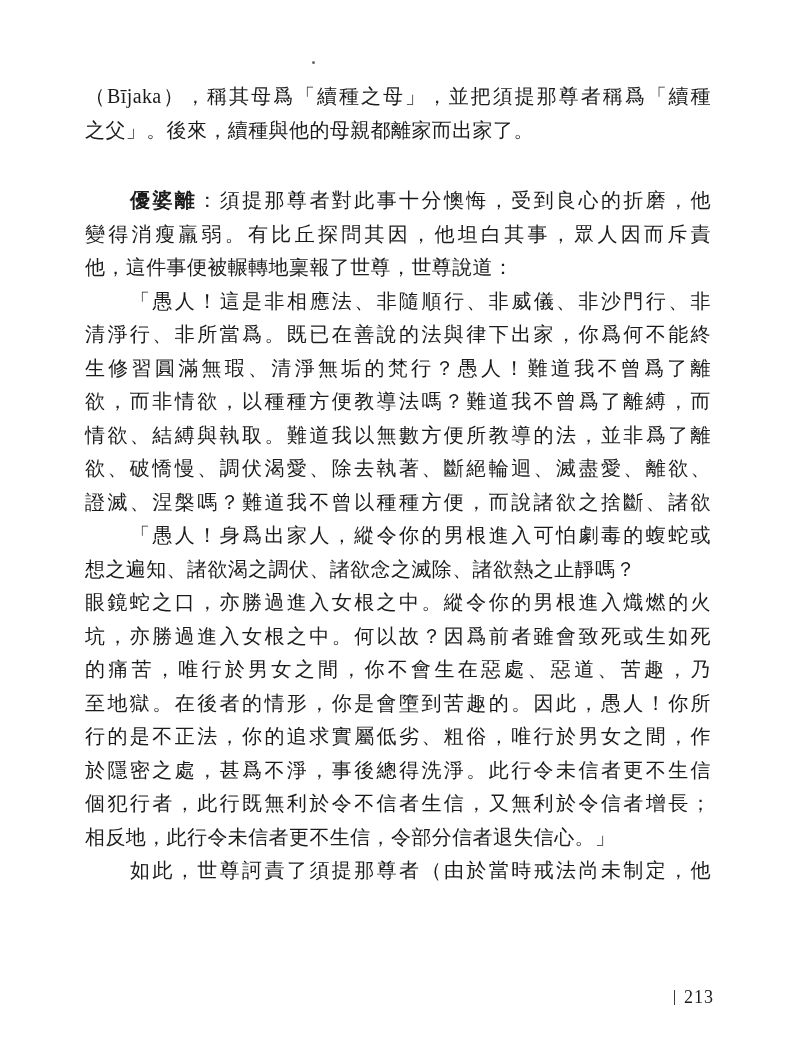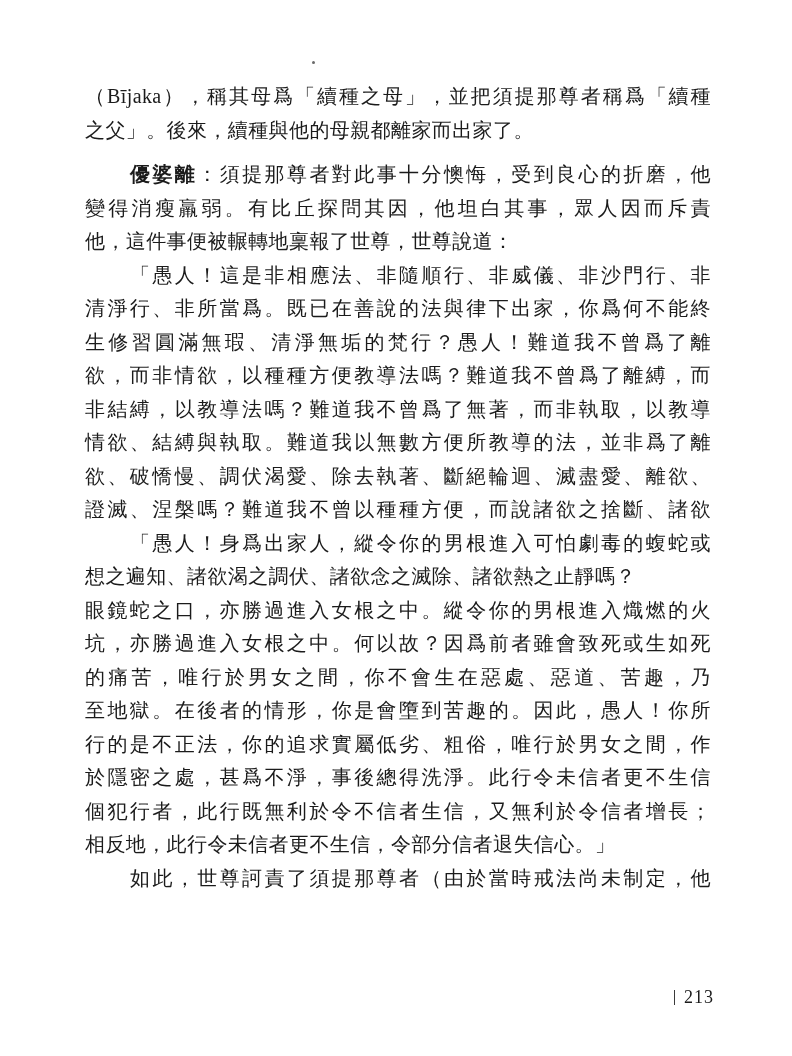--- a/index.html
+++ b/index.html
@@ -33,21 +33,21 @@
   }
   .line.fill {
     text-align: justify;
     text-align-last: justify;
     -moz-text-align-last: justify;
   }
   .line.indent {
     text-indent: 45px;
   }
   .line.gap {
-    margin-top: 11px;
+    margin-top: 37px;
   }
   .speaker {
     font-weight: bold;
   }
   .page-footer {
     position: absolute;
     left: 674px;
     top: 987px;
     display: flex;
     align-items: center;
@@ -87,21 +87,20 @@
   <div class="text-block">
       <div class="line fill">（Bījaka），稱其母爲「續種之母」，並把須提那尊者稱爲「續種</div>
       <div class="line">之父」。後來，續種與他的母親都離家而出家了。</div>
       <div class="line fill indent gap"><span class="speaker">優婆離</span>：須提那尊者對此事十分懊悔，受到良心的折磨，他</div>
       <div class="line fill">變得消瘦羸弱。有比丘探問其因，他坦白其事，眾人因而斥責</div>
       <div class="line">他，這件事便被輾轉地稟報了世尊，世尊說道：</div>
       <div class="line fill indent">「愚人！這是非相應法、非隨順行、非威儀、非沙門行、非</div>
       <div class="line fill">清淨行、非所當爲。既已在善說的法與律下出家，你爲何不能終</div>
       <div class="line fill">生修習圓滿無瑕、清淨無垢的梵行？愚人！難道我不曾爲了離</div>
       <div class="line fill">欲，而非情欲，以種種方便教導法嗎？難道我不曾爲了離縛，而</div>
-      <div class="line fill">非結縛，以教導法嗎？難道我不曾爲了無著，而非執取，以教導</div>
       <div class="line fill">情欲、結縛與執取。難道我以無數方便所教導的法，並非爲了離</div>
       <div class="line fill">欲、破憍慢、調伏渴愛、除去執著、斷絕輪迴、滅盡愛、離欲、</div>
       <div class="line fill">證滅、涅槃嗎？難道我不曾以種種方便，而說諸欲之捨斷、諸欲</div>
       <div class="line fill indent">「愚人！身爲出家人，縱令你的男根進入可怕劇毒的蝮蛇或</div>
       <div class="line">想之遍知、諸欲渴之調伏、諸欲念之滅除、諸欲熱之止靜嗎？</div>
       <div class="line fill">眼鏡蛇之口，亦勝過進入女根之中。縱令你的男根進入熾燃的火</div>
       <div class="line fill">坑，亦勝過進入女根之中。何以故？因爲前者雖會致死或生如死</div>
       <div class="line fill">的痛苦，唯行於男女之間，你不會生在惡處、惡道、苦趣，乃</div>
       <div class="line fill">至地獄。在後者的情形，你是會墮到苦趣的。因此，愚人！你所</div>
       <div class="line fill">行的是不正法，你的追求實屬低劣、粗俗，唯行於男女之間，作</div>

